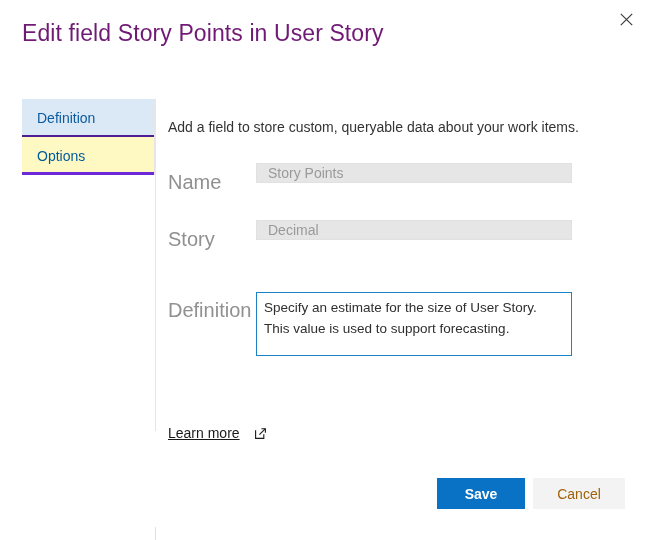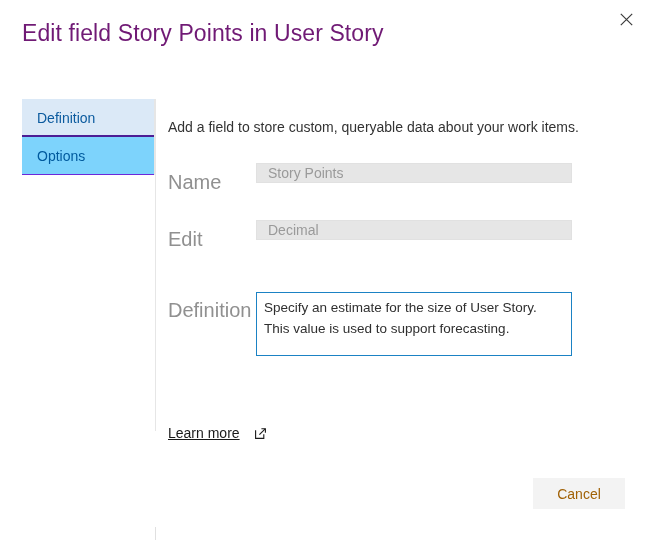--- a/index.html
+++ b/index.html
@@ -62,24 +62,24 @@
     width: 133px;
     border-right: 1px solid #e6e6e6;
     box-sizing: border-box;
   }
   .tab-item {
     height: 38px;
     line-height: 38px;
     padding-left: 15px;
     font-size: 14px;
     color: #005a9e;
-    border-bottom: 1px solid #6d28d9;
-    box-sizing: border-box;
-    cursor: pointer;
-    background: #7dd3fc;
+    border-bottom: 3px solid #6d28d9;
+    box-sizing: border-box;
+    cursor: pointer;
+    background: #fef9c3;
     white-space: nowrap;
   }
   .tab-item.selected {
     background: #dbe9f7;
     border-bottom: 2px solid #4c1d95;
     color: #0a5a9e;
   }
 
   
   .rail-divider {
@@ -253,21 +253,21 @@
     <p class="intro">Add a field to store custom, queryable data about your work items.</p>
 
     <div class="form-row row-name">
       <span class="field-label">Name</span>
       <span class="field-control">
         <input class="text-field" type="text" disabled="" value="Story Points" style="">
       </span>
     </div>
 
     <div class="form-row row-type">
-      <span class="field-label">Edit</span>
+      <span class="field-label">Story</span>
       <span class="field-control">
         <input class="text-field" type="text" disabled="" value="Decimal" style="">
       </span>
     </div>
 
     <div class="form-row row-desc">
       <span class="field-label">Definition</span>
       <span class="field-control">
         <textarea class="desc-field" style="">Specify an estimate for the size of User Story. This value is used to support forecasting.</textarea>
       </span>
@@ -280,16 +280,17 @@
     <span class="ext-icon">
       <svg width="11" height="11" viewBox="0 0 11 11">
         <path d="M0.6 2.2 L0.6 10.4 L8.8 10.4 L8.8 6.2" stroke="#1a1a1a" stroke-width="1.1" fill="none"></path>
         <path d="M4.4 6.6 L10.2 0.8" stroke="#1a1a1a" stroke-width="1.1" fill="none"></path>
         <path d="M6.4 0.7 L10.4 0.7 L10.4 4.7" stroke="#1a1a1a" stroke-width="1.1" fill="none"></path>
       </svg>
     </span>
   </a>
 
   <div class="footer">
+    <button class="btn btn-primary">Save</button>
     <button class="btn btn-secondary">Cancel</button>
   </div>
 
 </div>
 
 </body></html>

